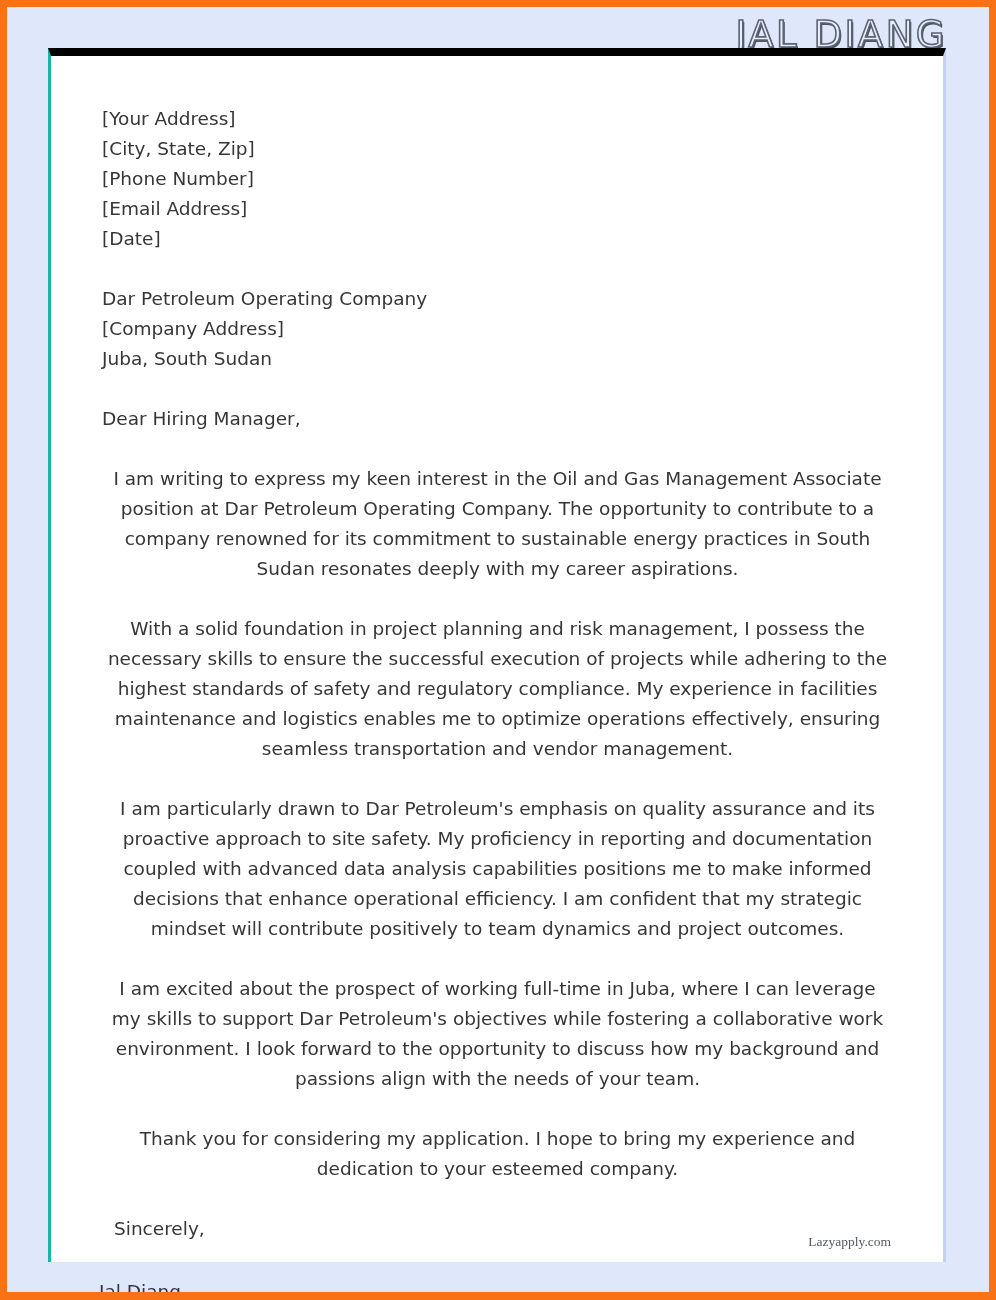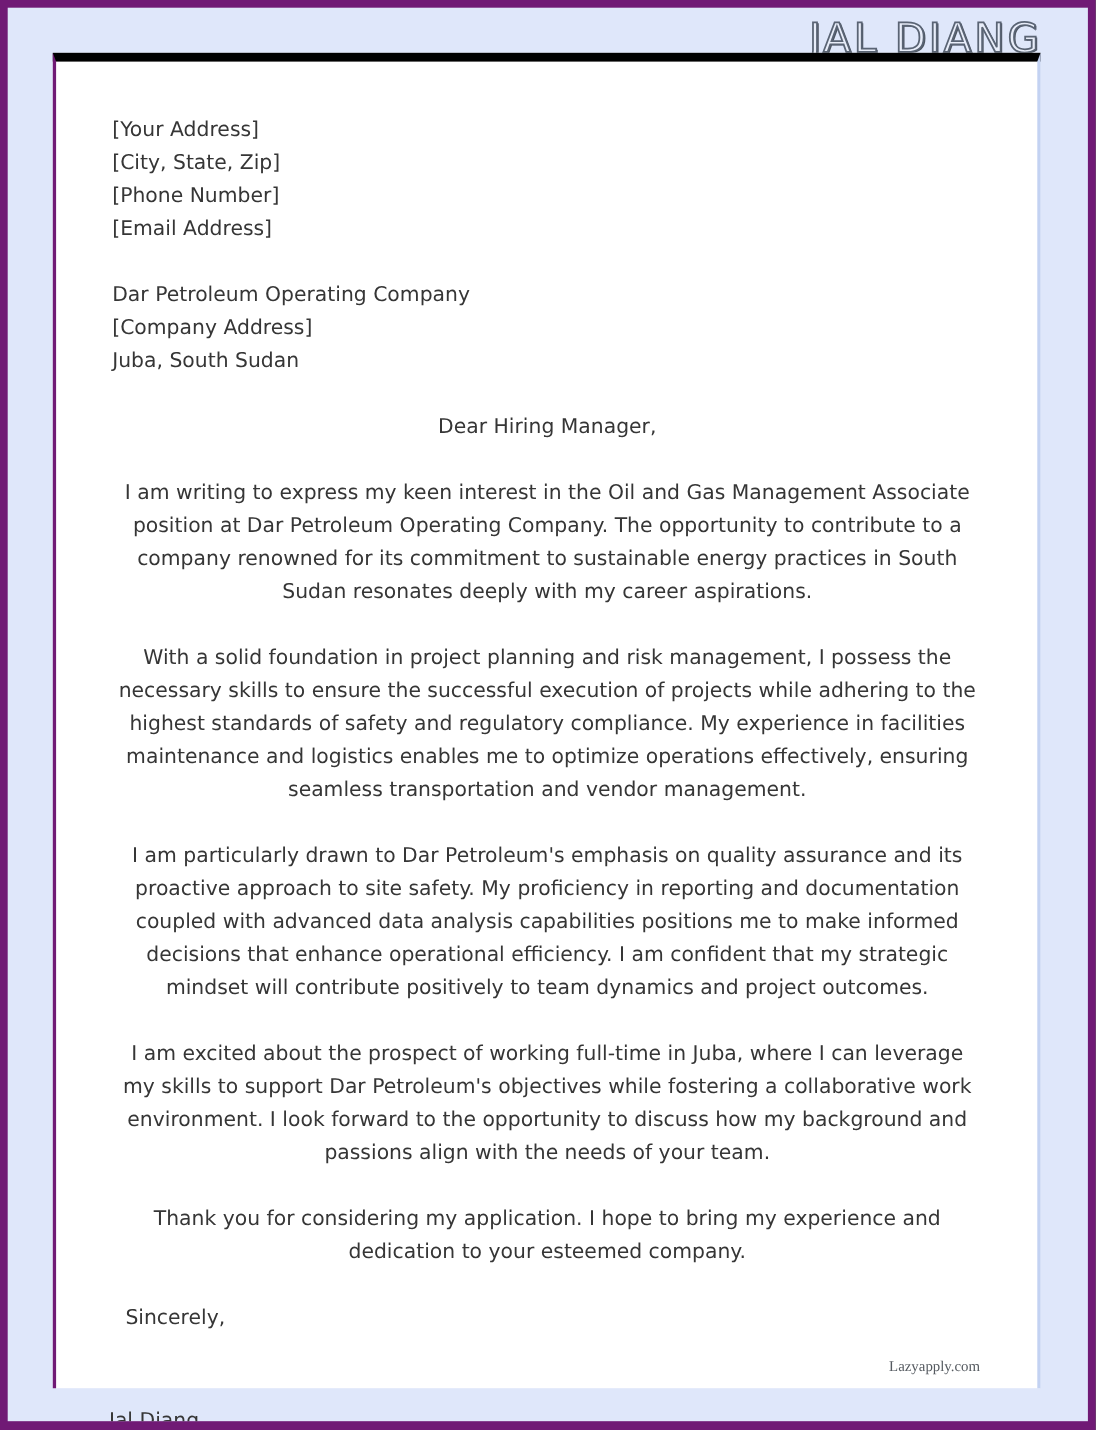--- a/index.html
+++ b/index.html
@@ -14,21 +14,21 @@
     font-family: "DejaVu Sans", sans-serif;
     background: #000000;
   }
 
   
   .frame {
     position: absolute;
     left: 0; top: 0;
     width: 996px;
     height: 1300px;
-    background: #701a75;
+    background: #f97316;
     padding: 7px 7px 8px 7px;
   }
 
   .canvas {
     position: relative;
     width: 100%;
     height: 100%;
     background: #dfe7fa;
     overflow: hidden;
   }
@@ -51,21 +51,21 @@
   }
 
   
   .page {
     position: absolute;
     left: 41px;
     top: 41px;
     width: 898px;
     height: 1214px;
     background: #ffffff;
-    border-left: 3px solid #701a75;
+    border-left: 3px solid #14b8a6;
     border-right: 3px solid #c3d2f2;
     border-top: 8px solid #000000;
     padding: 0;
     overflow: hidden;
   }
 
   .page-inner {
     position: relative;
     width: 100%;
     height: 100%;
@@ -84,21 +84,21 @@
   .line { white-space: pre-wrap; }
 
   .block { margin-bottom: 30px; }
   .block:last-child { margin-bottom: 0; }
 
   .para {
     margin-bottom: 30px;
     text-align: center;
   }
 
-  .salutation { margin-bottom: 30px; text-align: center; }
+  .salutation { margin-bottom: 30px; }
 
   .closing-word { margin: 12px; }
 
   
   .signature-name {
     position: absolute;
     left: 92px;
     top: 1270px;
     font-family: "DejaVu Sans", sans-serif;
     font-size: 18.5px;
@@ -129,20 +129,21 @@
     <div class="letterhead">JAL DIANG</div>
 
     <div class="page">
       <div class="page-inner doc-text">
 
         <div class="block">
           <div class="line">[Your Address]</div>
           <div class="line">[City, State, Zip]</div>
           <div class="line">[Phone Number]</div>
           <div class="line">[Email Address]</div>
+          <div class="line">[Date]</div>
         </div>
 
         <div class="block">
           <div class="line">Dar Petroleum Operating Company</div>
           <div class="line">[Company Address]</div>
           <div class="line">Juba, South Sudan</div>
         </div>
 
         <div class="salutation">Dear Hiring Manager,</div>
 

